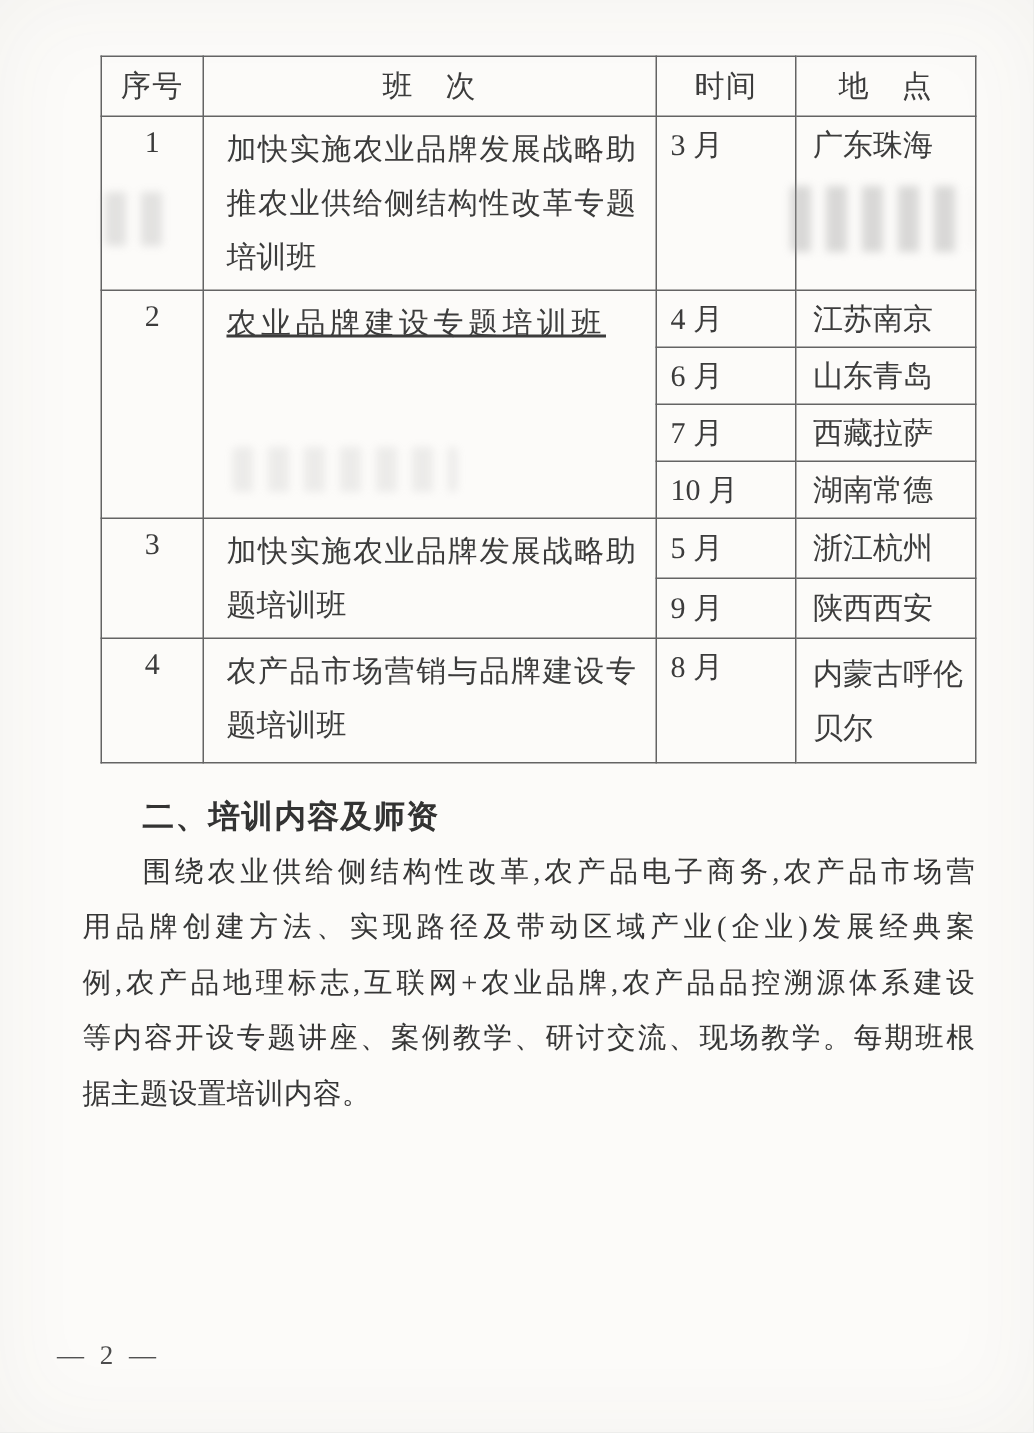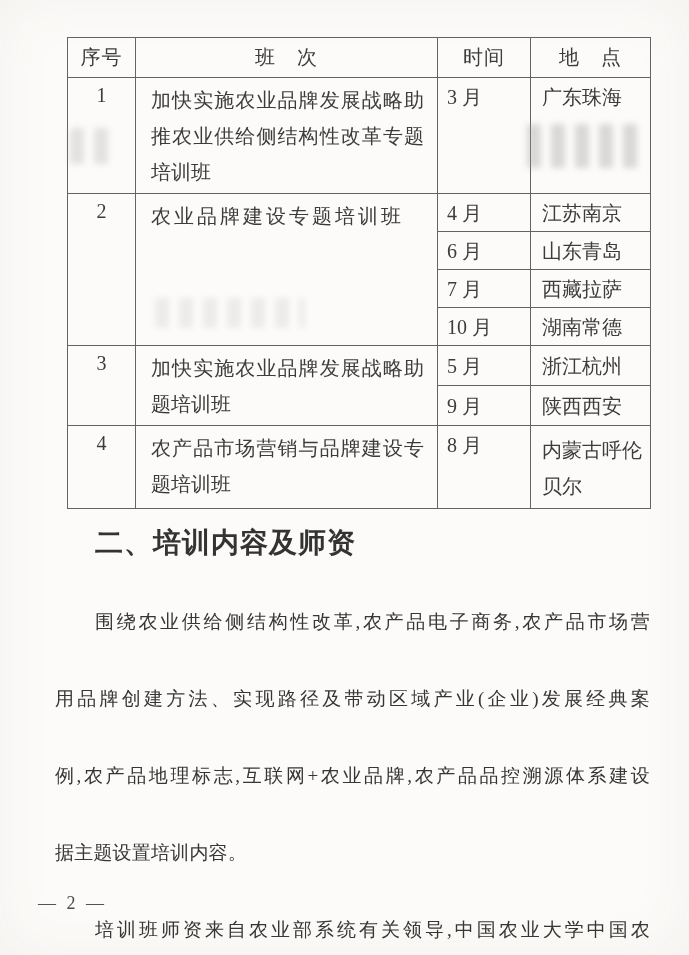--- a/index.html
+++ b/index.html
@@ -32,21 +32,21 @@
   .schedule thead th {
     height:37px; font-weight:normal; text-align:center; vertical-align:middle;
     letter-spacing:1px;
   }
 
   .schedule td { vertical-align:top; }
   td.no-cell   { text-align:center; padding-top:6px; }
   td.course-cell { padding:4px 13px 3px 15px; }
   .cl { line-height:36px; }
   .jfull { text-align:justify; text-align-last:justify; }
-  .spaced { letter-spacing:3px; }
+  .spaced { letter-spacing:3px;text-decoration:underline; }
 
   td.time-cell  { padding:6px 2px 4px 9px;  line-height:26px; }
   td.place-cell { padding:6px 2px 4px 11px; line-height:26px; }
   tr.sub td.time-cell, tr.sub td.place-cell {
     height:37px; vertical-align:middle; padding-top:0; padding-bottom:0;
   }
   td.place-cell .cl { line-height:36px; }
 
   
   .ghost {
@@ -59,25 +59,25 @@
   .g2 { left:527px; top:124px; width:120px; height:44px; opacity:.36; }
   .g3 { left:155px; top:298px; width:150px; height:30px; opacity:.16; }
 
   
   .body-text {
     position:absolute; left:55px; top:526px; width:595px;
     font-size:19px; line-height:37px;
     color:#363636;
   }
   .heading {
-    font-family:Liberation Mono, monospace;
-    font-weight:700; font-size:28px; letter-spacing:1px;
+    font-family:Liberation Serif, serif;
+    font-weight:700; font-size:21px; letter-spacing:1px;
     padding-left:40px; color:#333;
   }
-  .pline { text-align:justify; text-align-last:justify; letter-spacing:.2px;margin-top:40px; }
+  .pline { text-align:justify; text-align-last:justify; letter-spacing:.2px; }
   .pline.indent { text-indent:40px; }
   .pline.plast { text-align-last:left; }
 
   
   .footer {
     position:absolute; left:38px; top:893px;
     font-size:18px; letter-spacing:3px; color:#4c4c4c;
   }
 </style>
 </head>
@@ -165,19 +165,19 @@
         </td>
       </tr>
     </tbody>
   </table>
 
   <div class="body-text">
     <div class="heading">二、培训内容及师资</div>
     <div class="pline indent">围绕农业供给侧结构性改革,农产品电子商务,农产品市场营</div>
     <div class="pline">用品牌创建方法、实现路径及带动区域产业(企业)发展经典案</div>
     <div class="pline">例,农产品地理标志,互联网+农业品牌,农产品品控溯源体系建设</div>
+    <div class="pline">等内容开设专题讲座、案例教学、研讨交流、现场教学。每期班根</div>
     <div class="pline plast">据主题设置培训内容。</div>
-    <div class="pline indent">培训班师资来自农业部系统有关领导,中国农业大学中国农</div>
   </div>
 
   <div class="footer">— 2 —</div>
 
 </div>
 
 </body></html>

